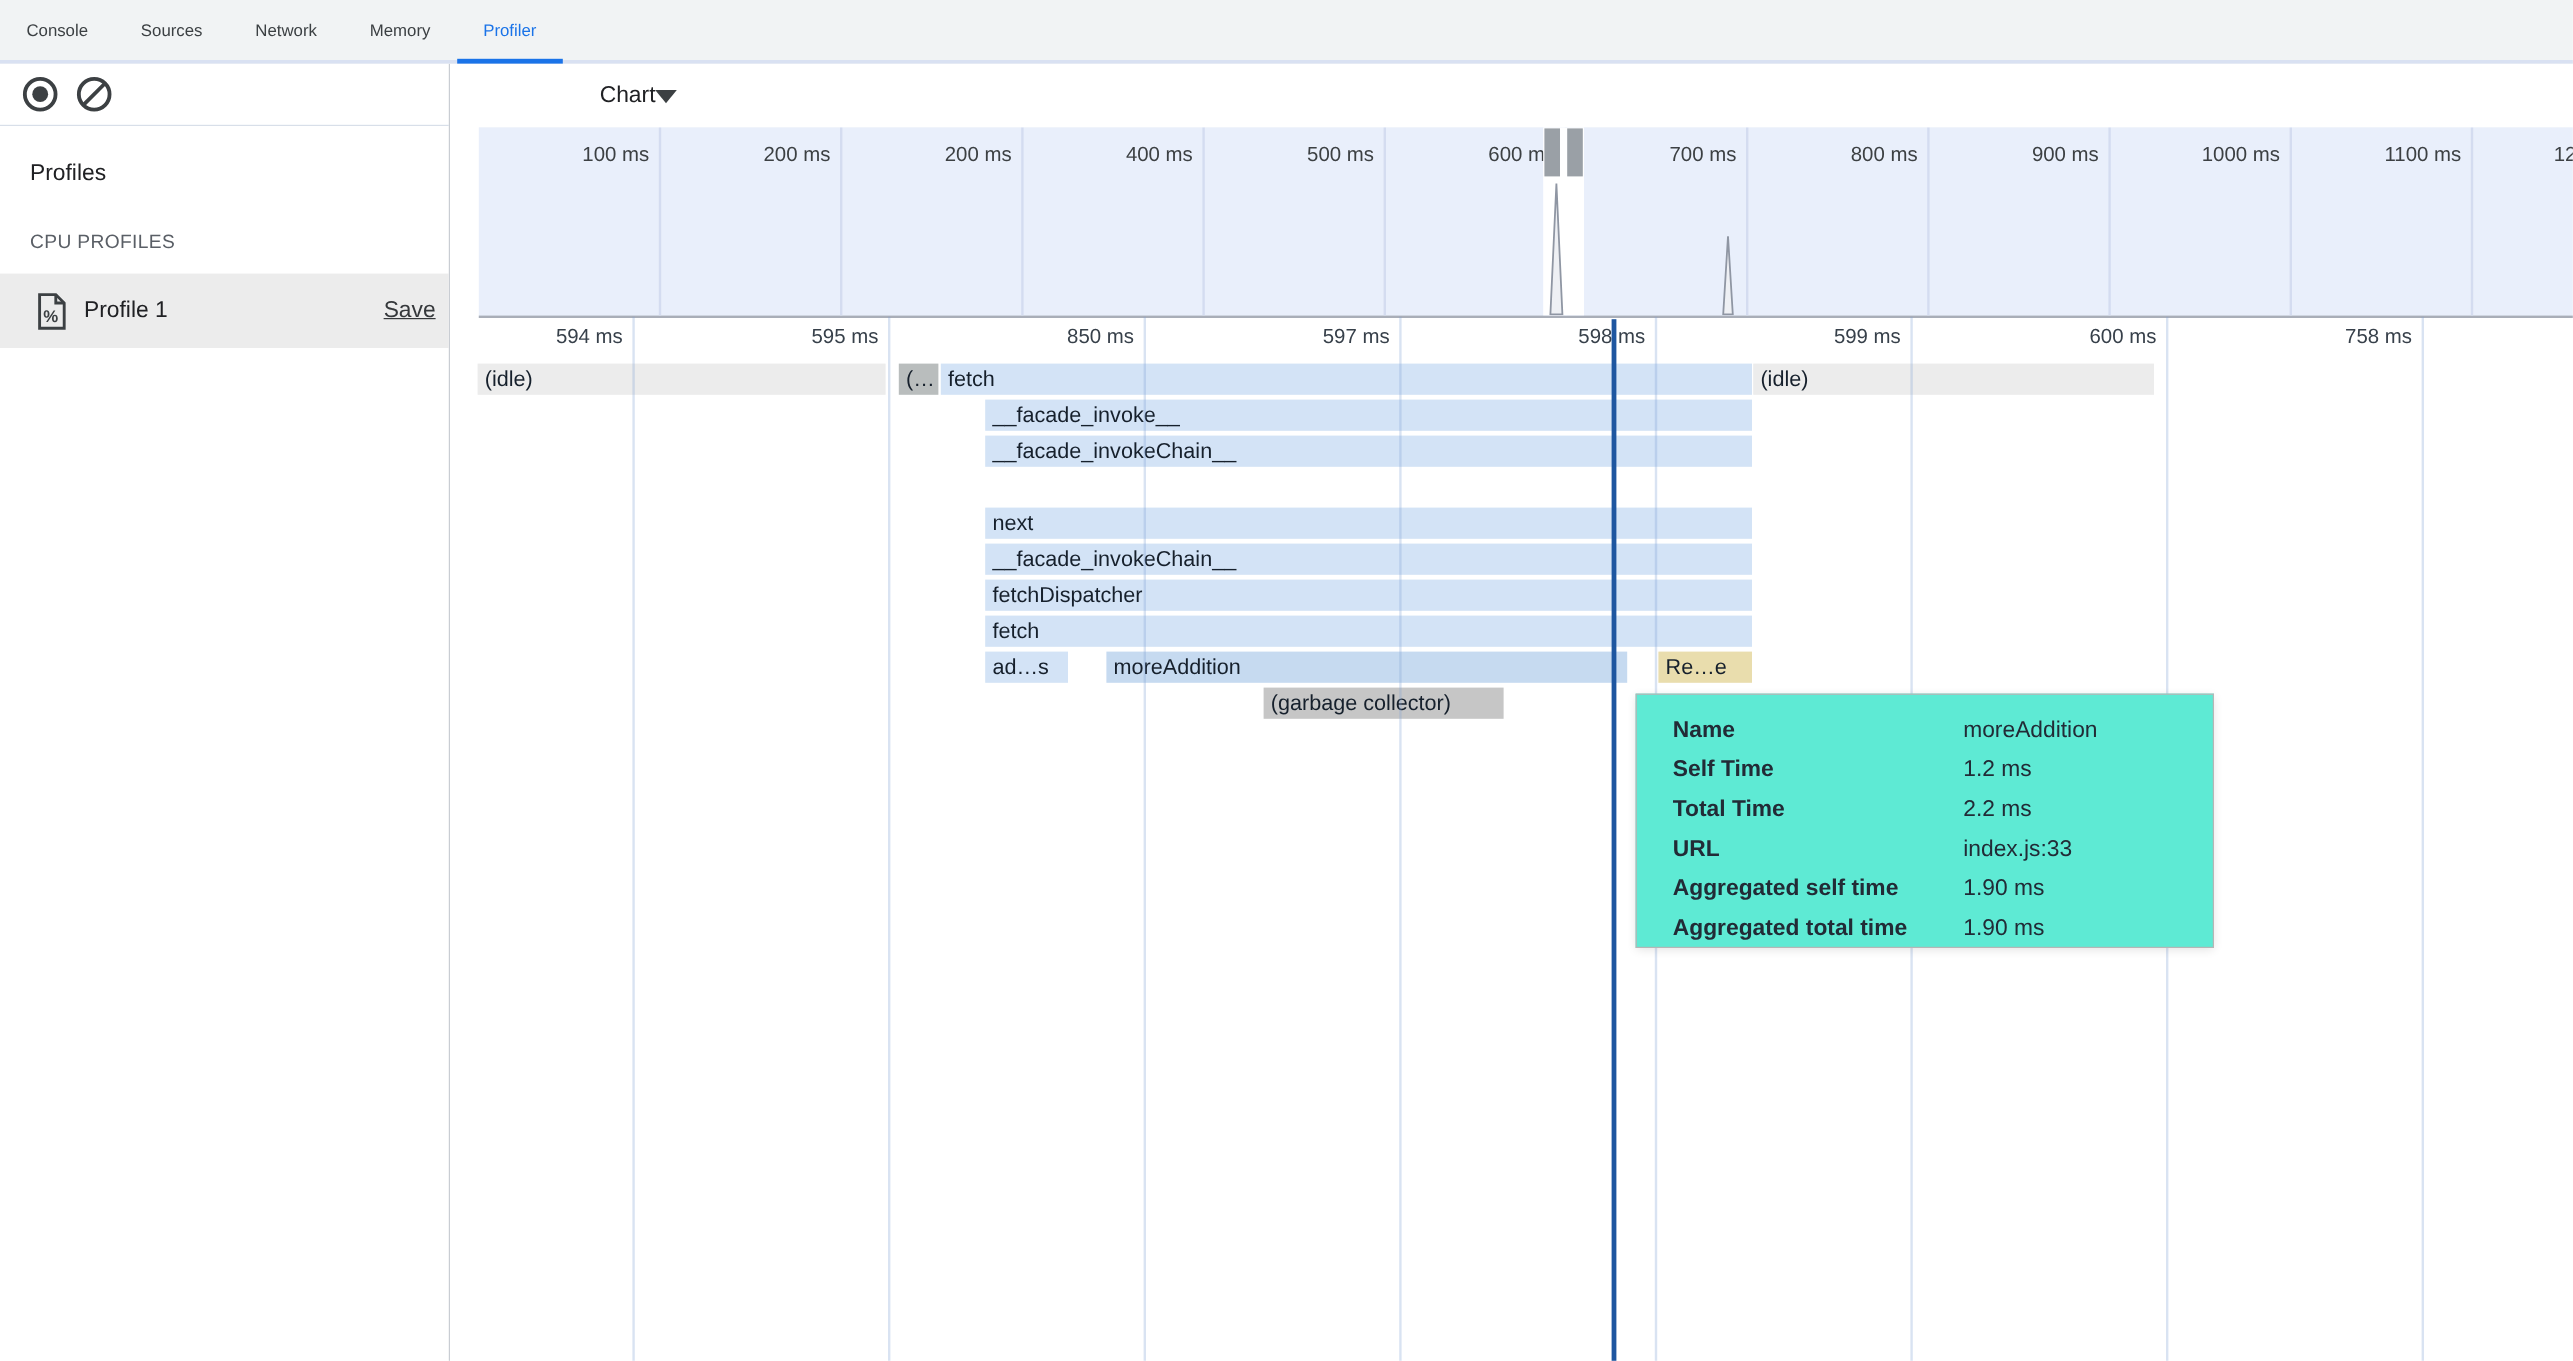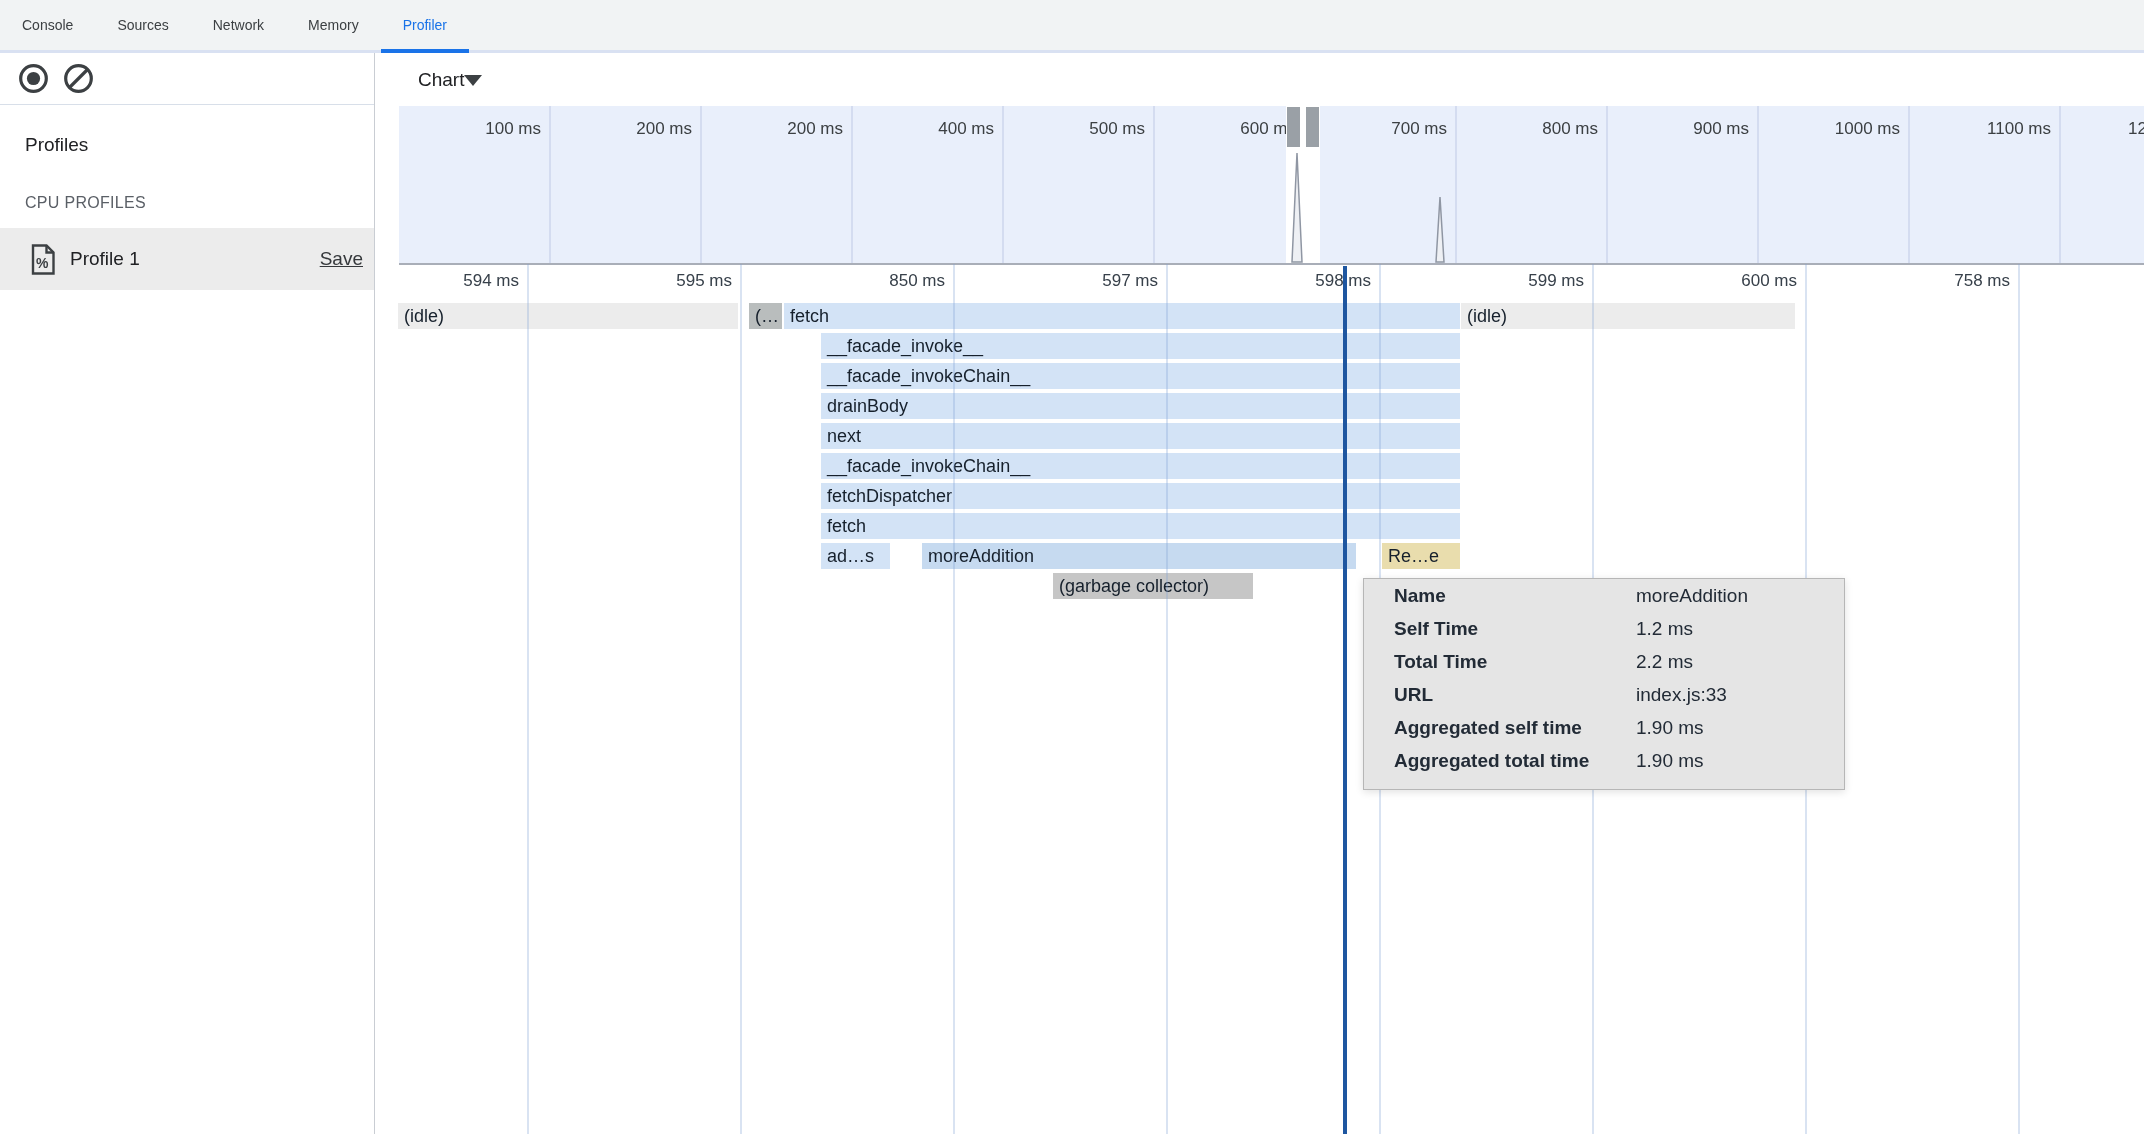--- a/index.html
+++ b/index.html
@@ -38,21 +38,21 @@
   .profile-row{
     position:absolute;left:0;top:175px;width:100%;height:62px;background:#ececec;
     display:flex;align-items:center;box-sizing:border-box;padding:0 11px 0 30px;
   }
   .profile-name{font-size:19px;color:#202124;margin-left:14px;}
   .save-link{margin-left:auto;font-size:19px;color:#35383b;text-decoration:underline;cursor:pointer;}
   
   .main-toolbar{position:absolute;left:399px;top:53px;right:0;height:53px;background:#fff;z-index:50;}
   .chart-select{
     position:absolute;left:19px;top:10px;width:232px;height:34px;
-    display:flex;align-items:center;justify-content:flex-start;cursor:pointer;
+    display:flex;align-items:center;justify-content:center;cursor:pointer;
   }
   .chart-select .val{font-size:19px;color:#202124;}
   .chevron{
     width:0;height:0;border-left:9px solid transparent;border-right:9px solid transparent;
     border-top:11px solid #3c4043;margin-right:4px;
   }
   
   .overview{
     position:absolute;left:399px;top:106px;width:1745px;height:157px;
     background:#e9effb;border-bottom:2px solid #a9aeb8;overflow:hidden;z-index:10;
@@ -69,22 +69,22 @@
   .flame{position:absolute;left:0;top:0;width:2144px;height:1134px;z-index:20;}
   .frame{
     position:absolute;height:26px;line-height:26px;font-size:18px;color:#16202c;
     padding-left:6px;box-sizing:border-box;white-space:nowrap;overflow:hidden;cursor:default;
   }
   .gridlines{position:absolute;left:399px;top:264px;width:1745px;height:870px;z-index:30;pointer-events:none;}
   .gridline{position:absolute;top:0;bottom:0;width:2px;background:rgba(130,162,212,0.30);}
   .marker{position:absolute;top:266px;width:4px;height:868px;z-index:40;}
   
   .tooltip{
-    position:absolute;background:#e5e5e5;border:1px solid #b6b6b6;z-index:50;
-    box-shadow:0 2px 8px rgba(0,0,0,0.12);box-sizing:border-box;
+    position:absolute;background:#5eead4;border:1px solid #b6b6b6;z-index:50;
+    box-shadow:0 2px 8px rgba(0,0,0,0.12);box-sizing:border-box;padding-top:13px;
   }
   .tip-row{display:flex;height:33px;align-items:center;font-size:19px;color:#222b36;}
   .tip-label{width:272px;padding-left:30px;font-weight:bold;box-sizing:border-box;}
   .tip-value{font-weight:normal;}
 </style>
 </head>
 <body>
 
 <div class="tabbar" id="tabbar">
     <div class="tab">Console</div>
@@ -169,21 +169,20 @@
     <div class="ruler-label" style="right: 134px;">758 ms</div>
   </div>
 
 <div class="flame" id="flame">
     <div class="frame" style="left: 398px; top: 303px; width: 340px; height: 26px; background: rgb(236, 236, 236);">(idle)</div>
     <div class="frame" style="left: 749px; top: 303px; width: 33px; height: 26px; background: rgb(185, 189, 189);">(…</div>
     <div class="frame" style="left: 784px; top: 303px; width: 676px; height: 26px; background: rgb(211, 227, 246);">fetch</div>
     <div class="frame" style="left: 1461px; top: 303px; width: 334px; height: 26px; background: rgb(236, 236, 236);">(idle)</div>
     <div class="frame" style="left: 821px; top: 333px; width: 639px; height: 26px; background: rgb(211, 227, 246);">__facade_invoke__</div>
     <div class="frame" style="left: 821px; top: 363px; width: 639px; height: 26px; background: rgb(211, 227, 246);">__facade_invokeChain__</div>
-    <div class="frame" style="left: 821px; top: 393px; width: 639px; height: 26px; background: rgb(211, 227, 246);">drainBody</div>
     <div class="frame" style="left: 821px; top: 423px; width: 639px; height: 26px; background: rgb(211, 227, 246);">next</div>
     <div class="frame" style="left: 821px; top: 453px; width: 639px; height: 26px; background: rgb(211, 227, 246);">__facade_invokeChain__</div>
     <div class="frame" style="left: 821px; top: 483px; width: 639px; height: 26px; background: rgb(211, 227, 246);">fetchDispatcher</div>
     <div class="frame" style="left: 821px; top: 513px; width: 639px; height: 26px; background: rgb(211, 227, 246);">fetch</div>
     <div class="frame" style="left: 821px; top: 543px; width: 69px; height: 26px; background: rgb(211, 227, 246);">ad…s</div>
     <div class="frame" style="left: 922px; top: 543px; width: 434px; height: 26px; background: rgb(198, 218, 240);">moreAddition</div>
     <div class="frame" style="left: 1382px; top: 543px; width: 78px; height: 26px; background: rgb(233, 221, 173);">Re…e</div>
     <div class="frame" style="left: 1053px; top: 573px; width: 200px; height: 26px; background: rgb(198, 198, 198);">(garbage collector)</div>
   </div>
 

